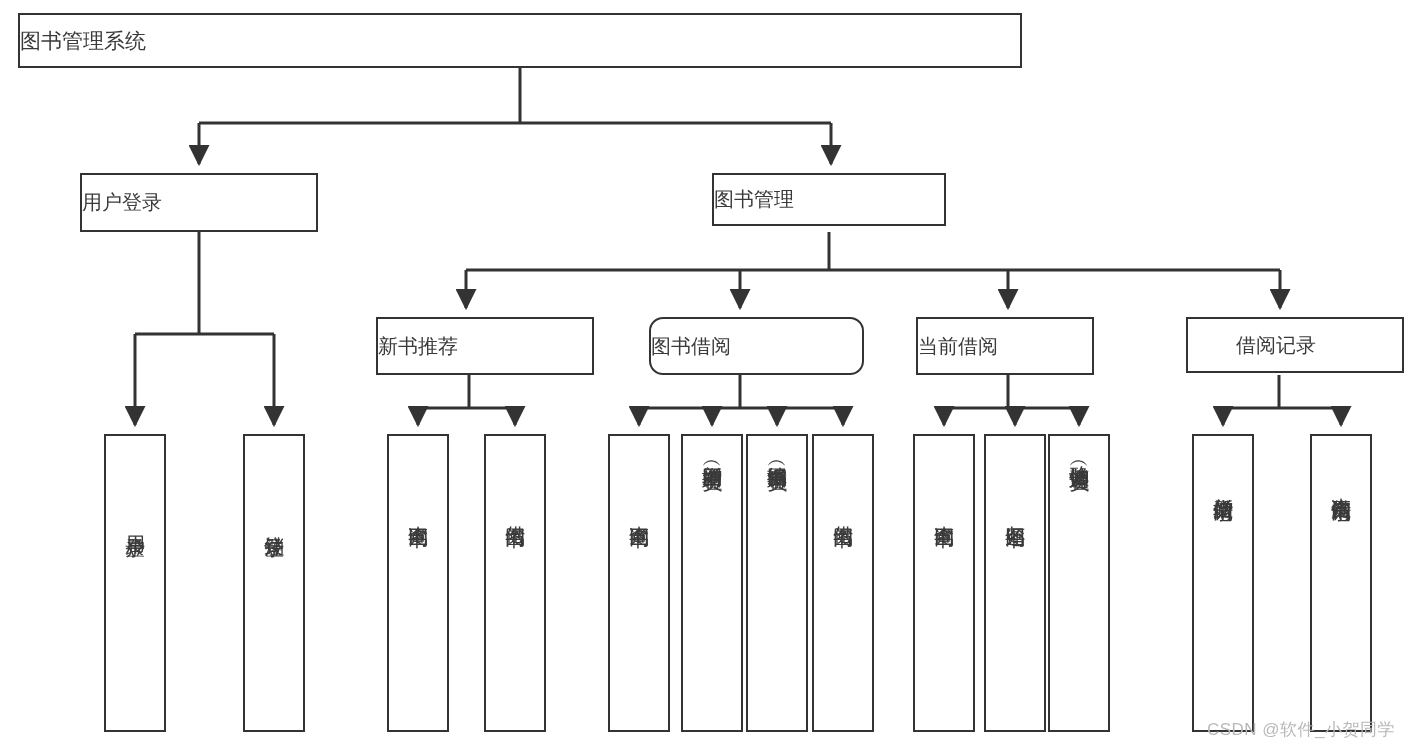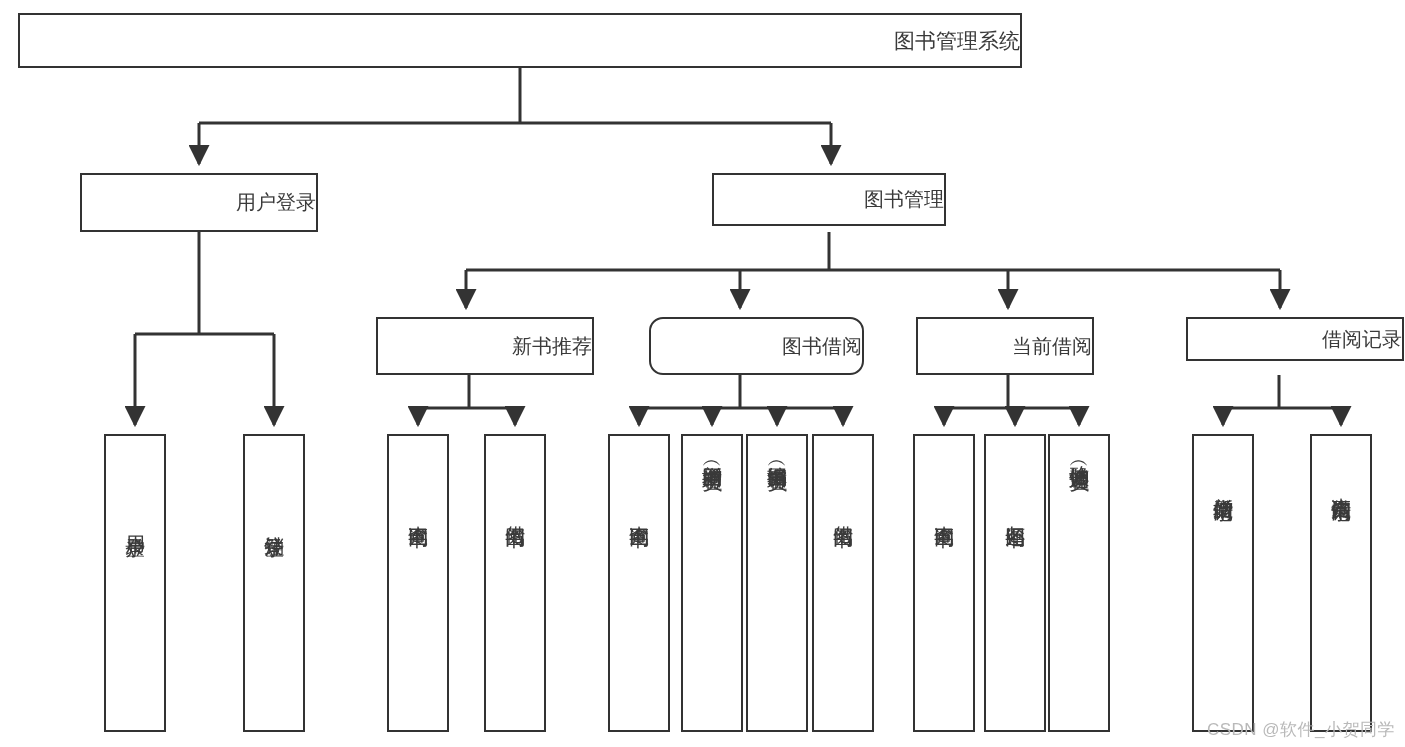--- a/index.html
+++ b/index.html
@@ -24,21 +24,21 @@
     width: 1405px;
     height: 747px;
   }
   .node {
     position: absolute;
     box-sizing: border-box;
     border: 2px solid #333333;
     background: #ffffff;
     display: flex;
     align-items: center;
-    justify-content: flex-end;
+    justify-content: flex-start;
     color: #3a3a3a;
     z-index: 2;
   }
   .node.root {
     font-size: 21px;
   }
   .node.lvl2 {
     font-size: 20px;
   }
   .node.lvl3 {
@@ -138,21 +138,21 @@
 
   <div class="node lvl3" style="left:360px;top:317px;width:218px;height:58px;">
     <span>新书推荐</span>
   </div>
   <div class="node lvl3" style="left:633px;top:317px;width:215px;height:58px;border-radius:14px;">
     <span>图书借阅</span>
   </div>
   <div class="node lvl3" style="left:900px;top:317px;width:178px;height:58px;">
     <span>当前借阅</span>
   </div>
-  <div class="node lvl3" style="left:1170px;top:317px;width:218px;height:44px;">
+  <div class="node lvl3" style="left:1170px;top:317px;width:218px;height:56px;padding-left:48px;">
     <span>借阅记录</span>
   </div>
 
   <div class="node leaf" style="left:104px;top:434px;width:62px;height:298px;padding-top:84px;">
     <span class="vtext">用户登录</span>
   </div>
   <div class="node leaf" style="left:243px;top:434px;width:62px;height:298px;padding-top:84px;">
     <span class="vtext">注销登录</span>
   </div>
 

